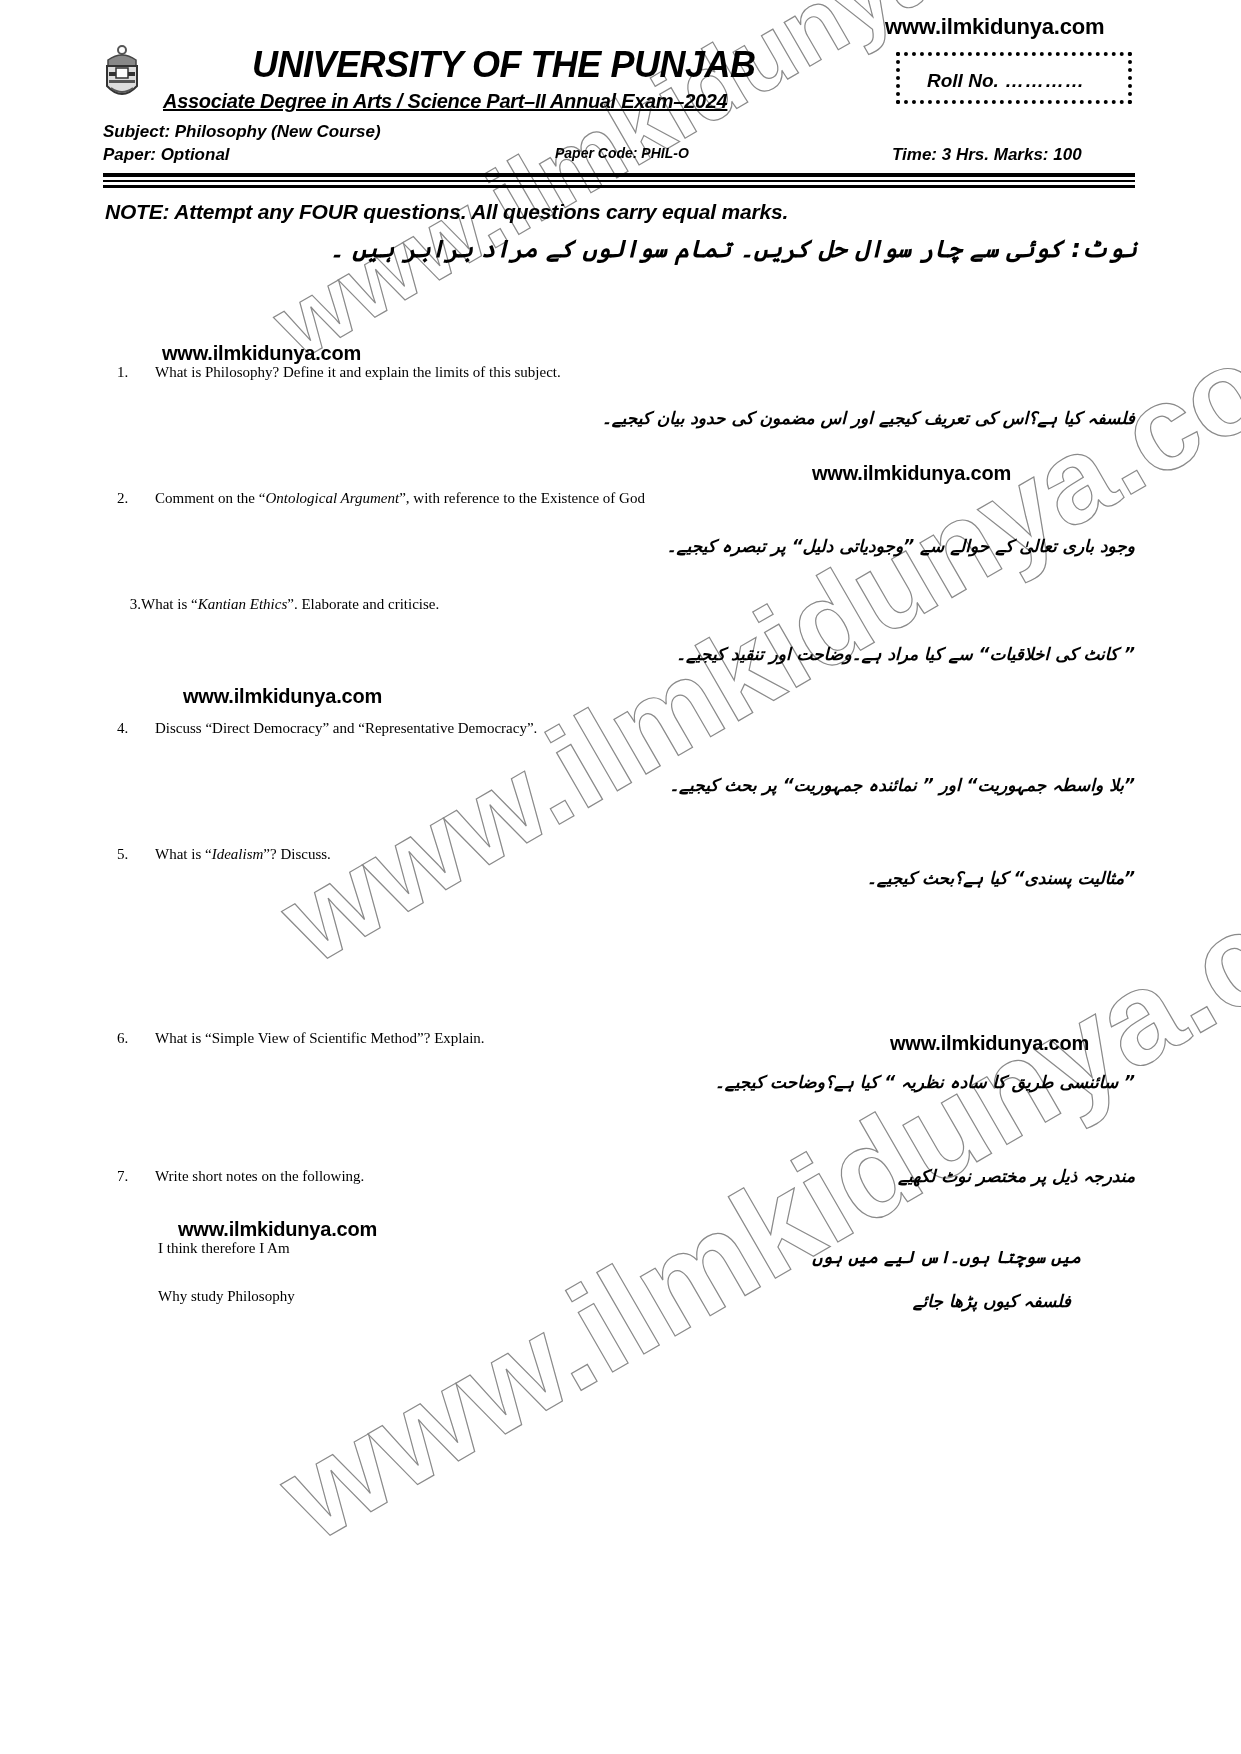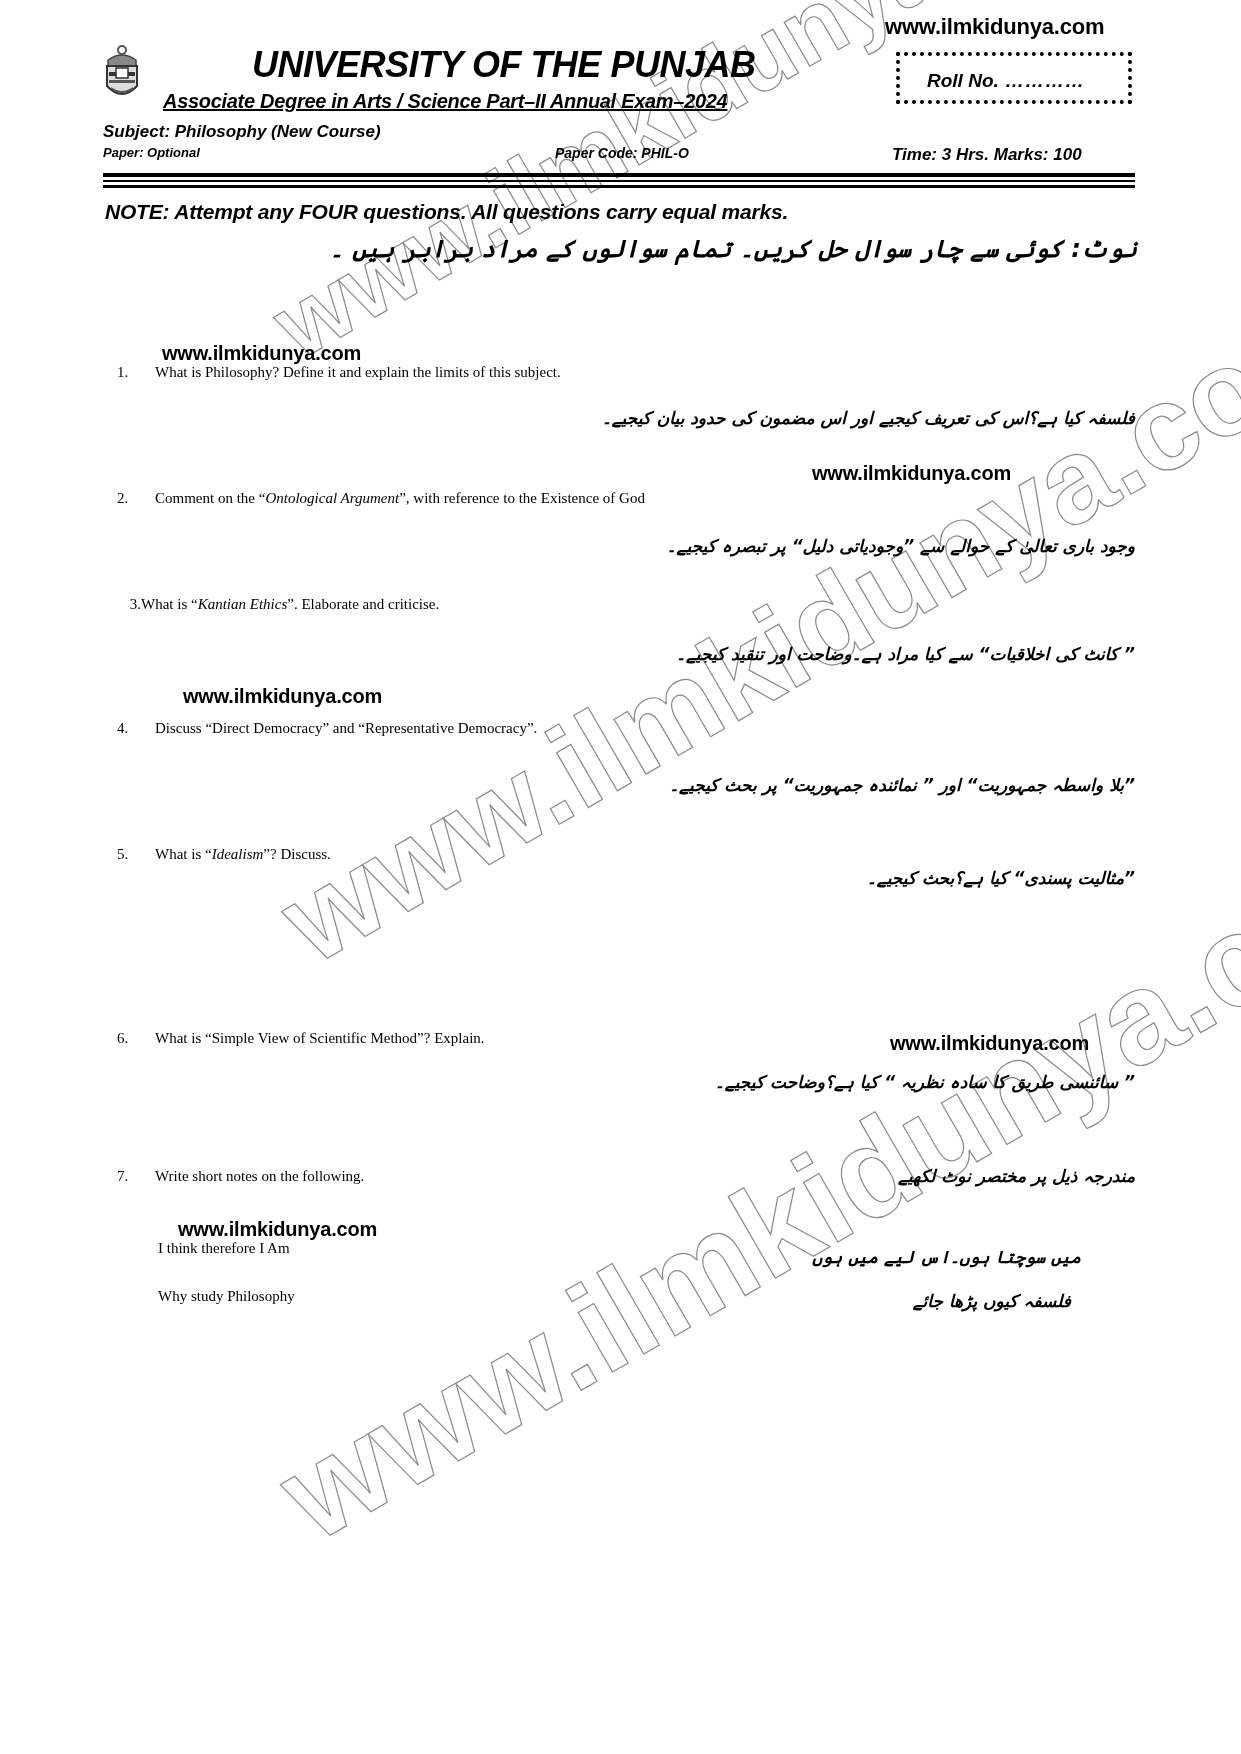--- a/index.html
+++ b/index.html
@@ -14,21 +14,21 @@
   #logo { left:103px; top:44px; width:38px; height:60px; }
 
   #uni-title { left:252px; top:44px; font-size:36px; font-weight:bold; letter-spacing:-0.5px; }
   #exam-line { left:163px; top:90px; font-size:20px; font-weight:bold; text-decoration:underline; text-decoration-thickness:2px; letter-spacing:-0.3px;}
 
   #roll-box { left:896px; top:52px; width:236px; height:52px; border:4px dotted #000; border-left-width:4px; box-sizing:border-box; }
   #roll-label { left:927px; top:70px; font-size:19px; font-weight:bold; }
   #roll-dots { left:1005px; top:70px; font-size:19px; font-weight:bold; letter-spacing:1px; }
 
   #subject { left:103px; top:122px; font-size:17px; font-weight:bold; }
-  #paper { left:103px; top:145px; font-size:13px; font-weight:bold; }
+  #paper { left:103px; top:145px; font-size:17px; font-weight:bold; }
   #paper-code { left:555px; top:145px; font-size:14px; font-weight:bold; }
   #time-marks { left:892px; top:145px; font-size:17px; font-weight:bold; }
 
   .rule { position:absolute; left:103px; width:1032px; background:#000; }
 
   #note-en { left:105px; top:200px; font-size:21px; font-weight:bold; font-style:italic; letter-spacing:-0.2px; }
   #note-ur { right:104px; top:235px; font-size:24px; font-weight:bold; font-style:italic; direction:rtl; font-family:"DejaVu Sans", sans-serif; }
 
   .q { position:absolute; font-family:"Liberation Serif", serif; font-size:15px; }
   .q .num { display:inline-block; width:38px; }

